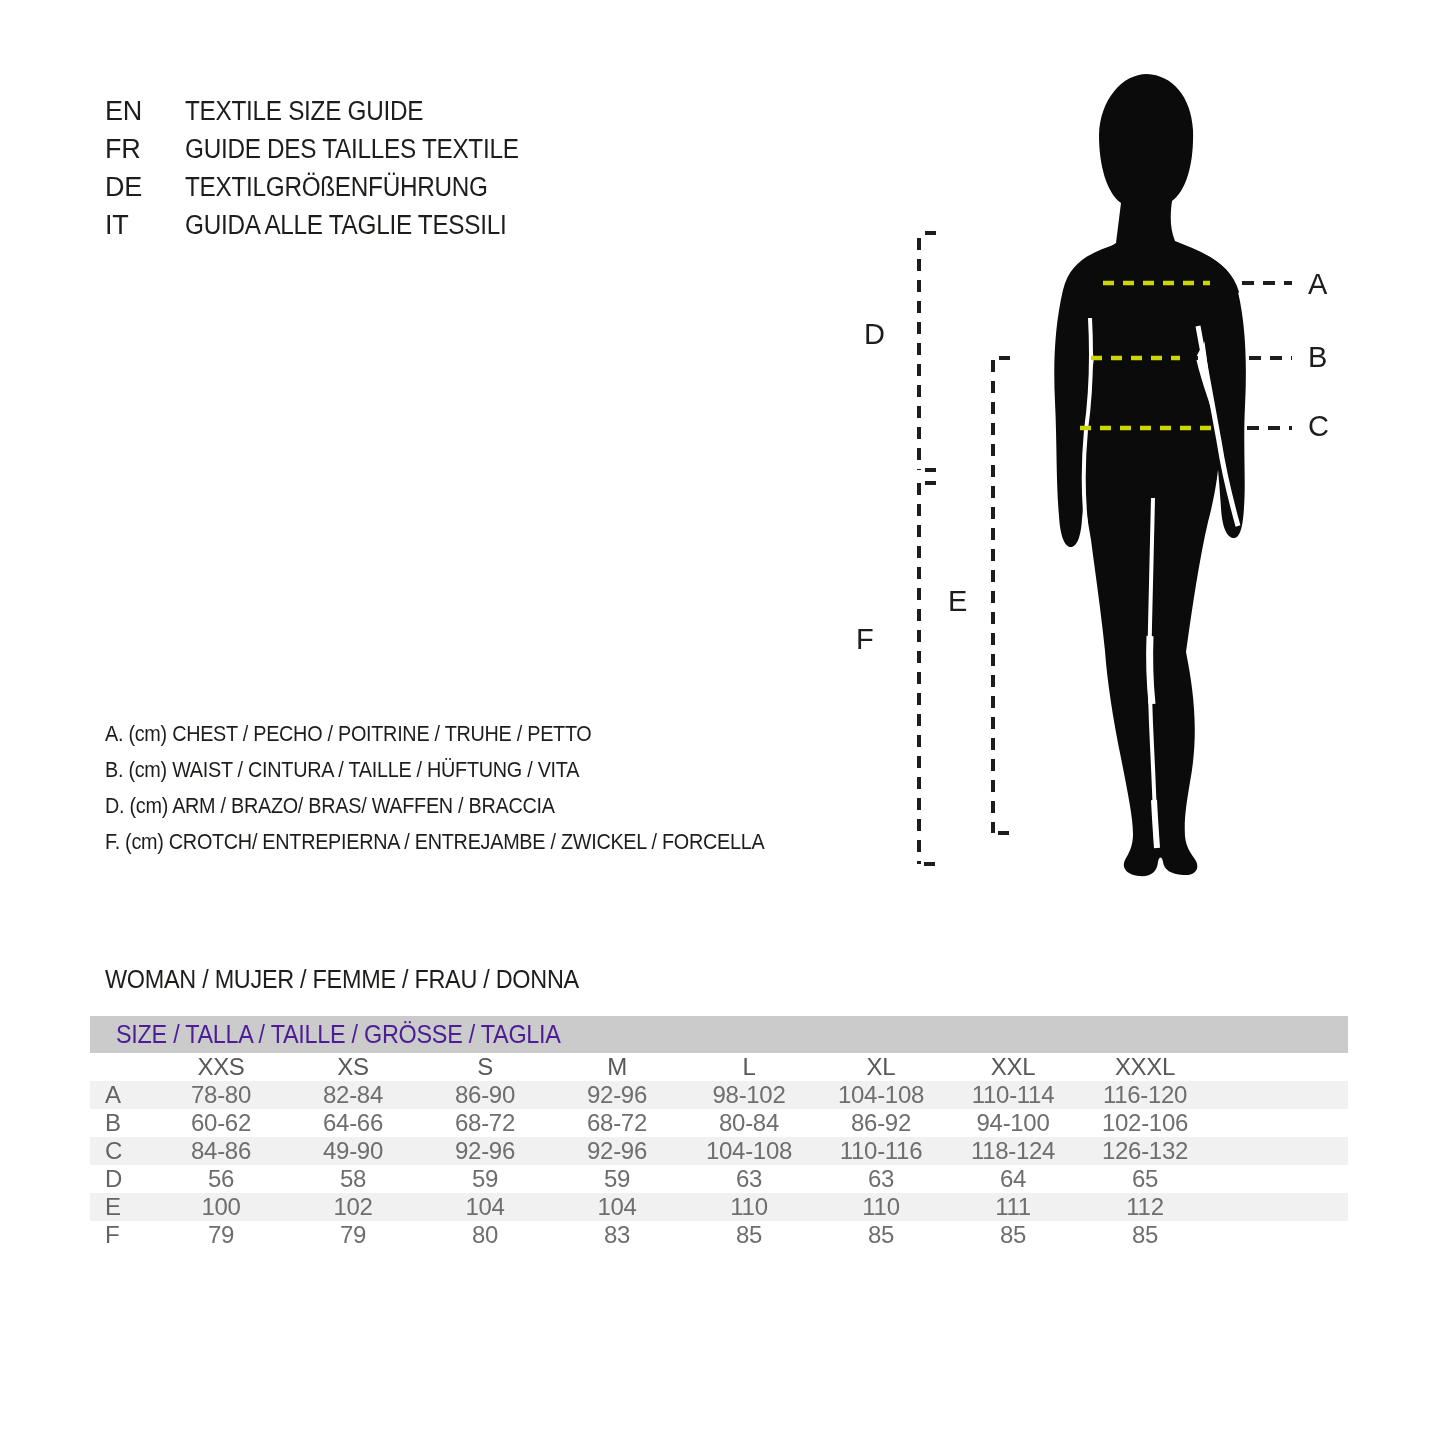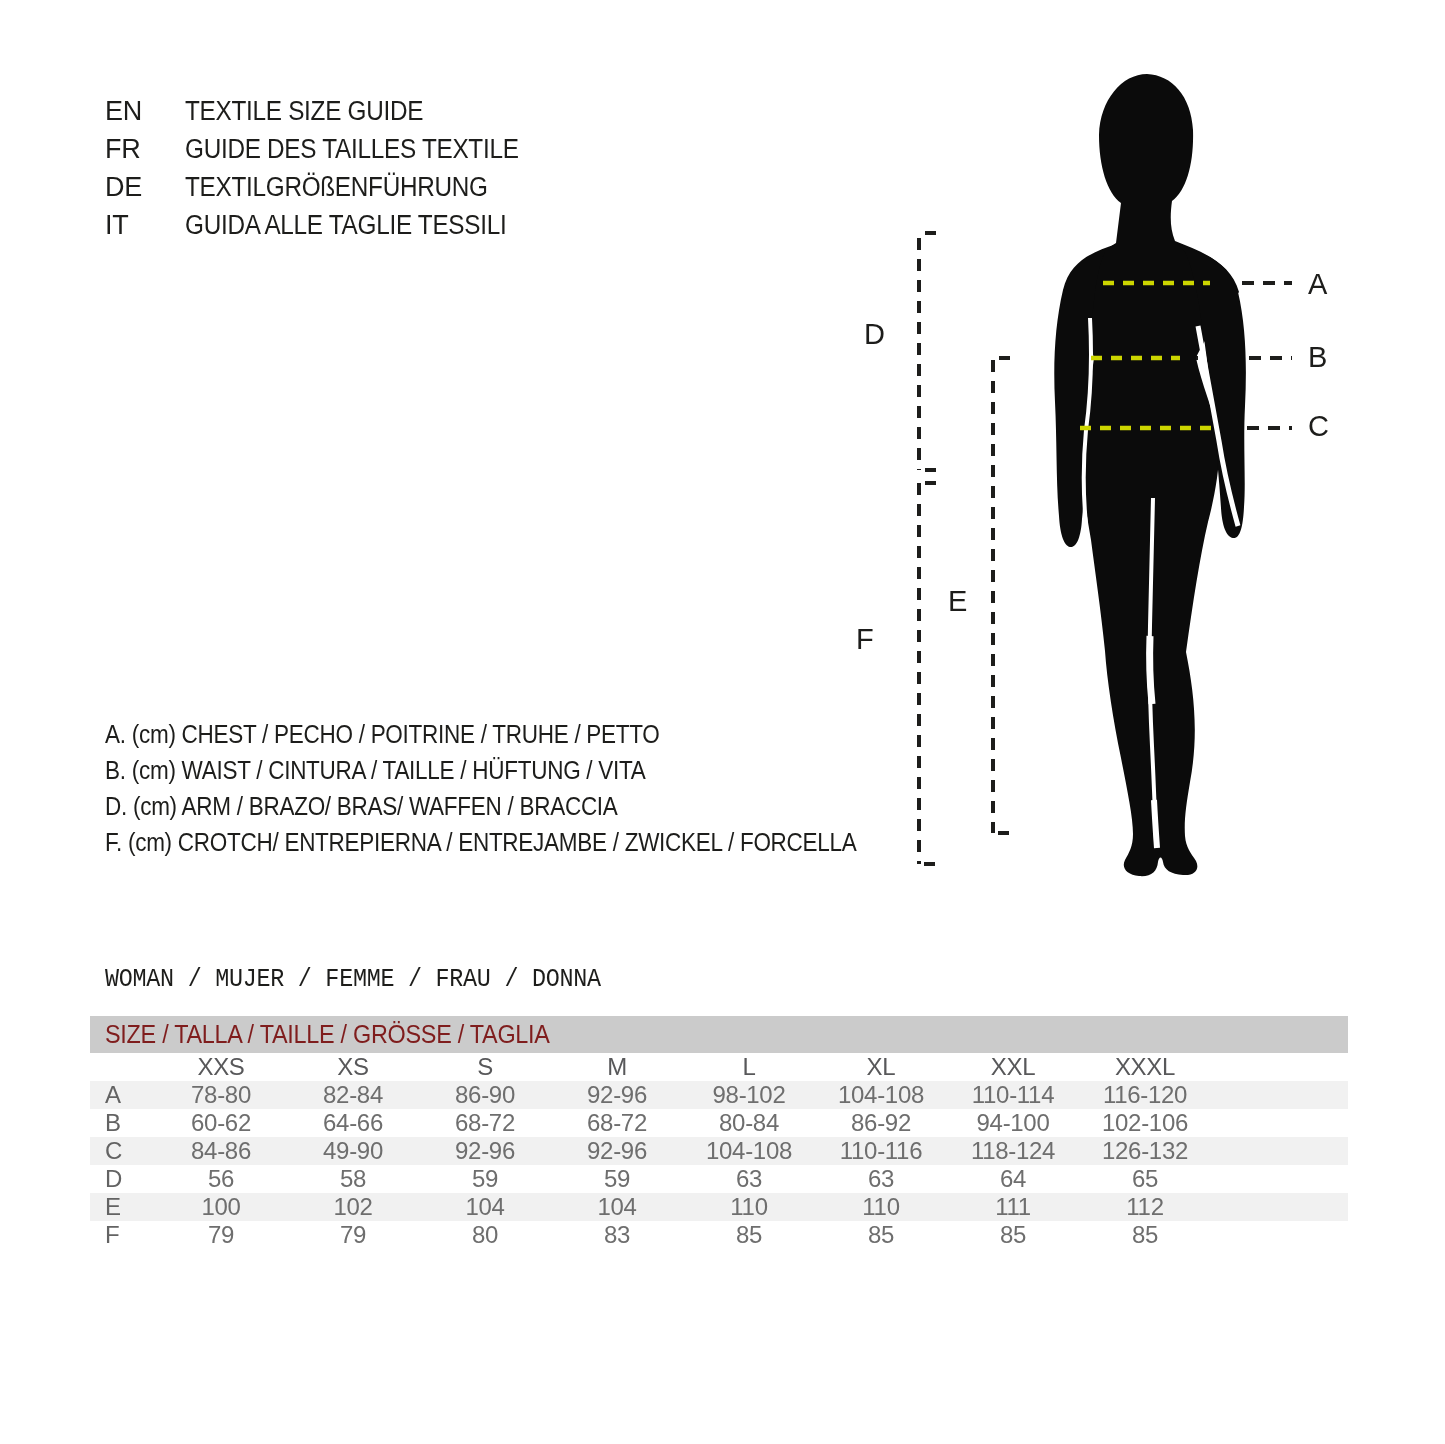--- a/index.html
+++ b/index.html
@@ -13,28 +13,28 @@
   }
   .cond{display:inline-block;transform:scaleX(.9);transform-origin:0 50%;white-space:nowrap;}
 
   
   #lang-block{position:absolute;left:105px;top:96px;}
   .lang-row{display:flex;height:38px;align-items:flex-start;font-size:27px;letter-spacing:-.3px;}
   .lang-code{width:80px;flex:0 0 80px;}
 
   
   #legend-block{position:absolute;left:105px;top:716px;}
-  .legend-row{height:36px;display:flex;align-items:center;font-size:25px;letter-spacing:-.3px;}
-
-  
-  #woman-heading{position:absolute;left:105px;top:964px;font-size:26px;letter-spacing:-.3px;font-family:Liberation Mono, monospace;}
+  .legend-row{height:36px;display:flex;align-items:center;font-size:22px;letter-spacing:-.3px;}
+
+  
+  #woman-heading{position:absolute;left:105px;top:964px;font-size:26px;letter-spacing:-.3px;}
 
   
   #size-table{position:absolute;left:90px;top:1016px;width:1258px;font-size:24px;letter-spacing:-.3px;}
-  .t-header{height:37px;line-height:37px;background:#cbcbcb;color:#7f1d1d;font-size:26px;padding-left:15px;box-sizing:border-box;}
+  .t-header{height:37px;line-height:37px;background:#cbcbcb;color:#4c1d95;font-size:26px;padding-left:26px;box-sizing:border-box;}
   .t-row{display:grid;grid-template-columns:65px repeat(8,132px) 1fr;height:28px;align-items:center;color:#6e6e6e;}
   .t-row.stripe{background:#f1f1f1;}
   .t-row .cell{text-align:center;}
   .t-row .lbl{text-align:left;padding-left:15px;color:#636363;}
   .t-row.sizes{color:#58585a;}
 
   
   #figure-svg{position:absolute;left:0;top:0;pointer-events:none;}
   .measure-label{position:absolute;font-size:29px;color:#1d1d1b;letter-spacing:-.3px;}
 </style>

